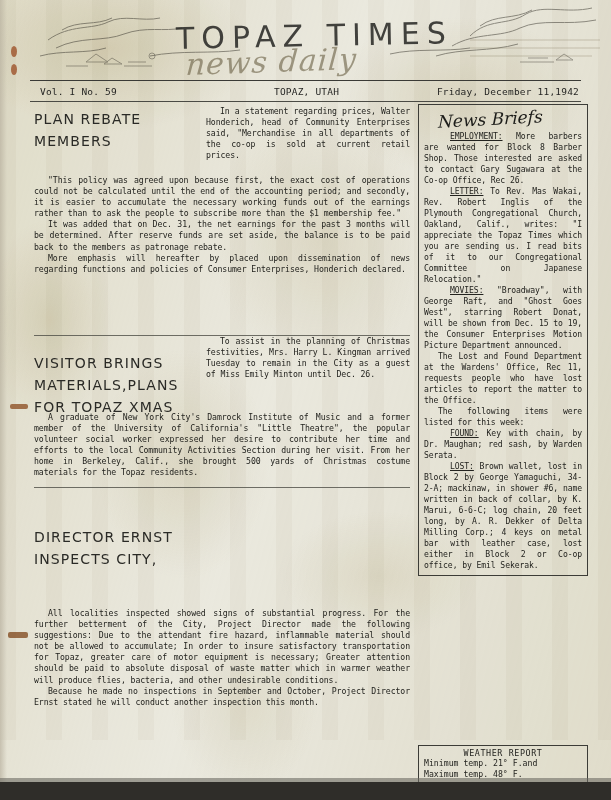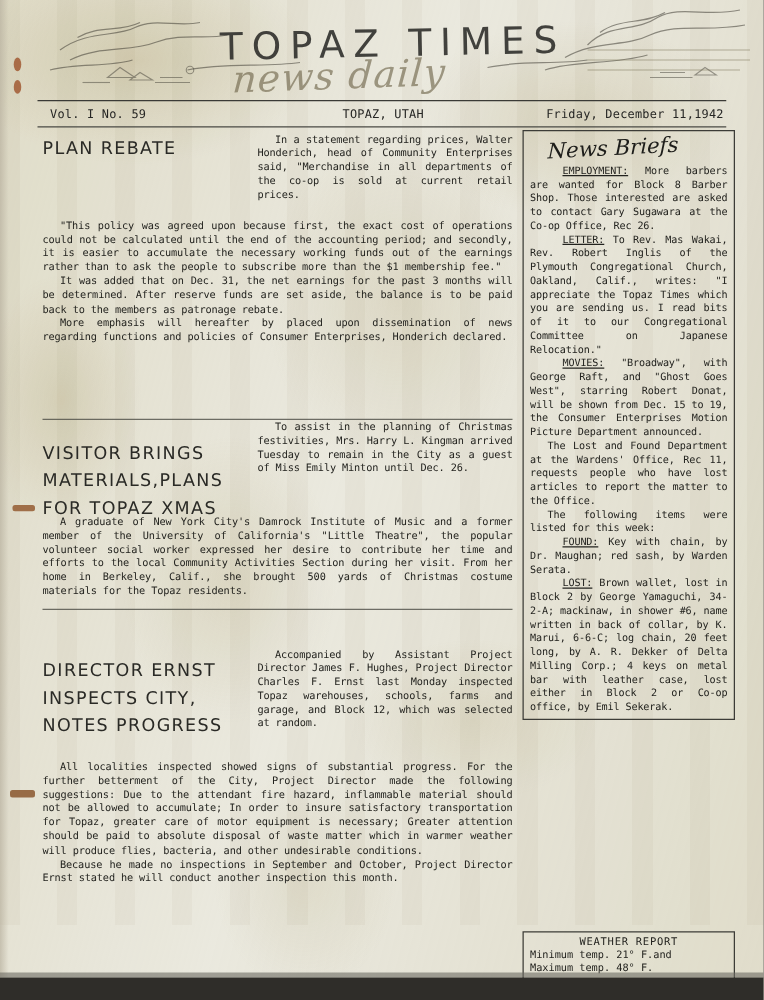--- a/index.html
+++ b/index.html
@@ -165,20 +165,21 @@
 
   <div id="dateline">
     <span class="dl" id="dl-vol">Vol. I No. 59</span>
     <span class="dl" id="dl-place">TOPAZ, UTAH</span>
     <span class="dl" id="dl-date">Friday, December 11,1942</span>
   </div>
 
   <div class="col" style="left:34px;top:108px;width:168px;">
     <div class="hl">
       <div>PLAN REBATE</div>
+      <div>MEMBERS</div>
     </div>
   </div>
 
   <div class="col tw" style="left:206px;top:106px;width:204px;">
     <p>In a statement regarding prices, Walter Honderich, head of Community Enterprises said, "Merchandise in all departments of the co-op is sold at current retail prices.</p>
   </div>
 
   <div class="col tw" style="left:34px;top:175px;width:376px;">
     <p>"This policy was agreed upon because first, the exact cost of operations could not be calculated until the end of the accounting period; and secondly, it is easier to accumulate the necessary working funds out of the earnings rather than to ask the people to subscribe more than the $1 membership fee."</p>
     <p>It was added that on Dec. 31, the net earnings for the past 3 months will be determined. After reserve funds are set aside, the balance is to be paid back to the members as patronage rebate.</p>
@@ -204,27 +205,23 @@
   </div>
 
   <div class="rule" style="left:34px;top:487px;width:376px;"></div>
 
   <div class="redmark" style="left:10px;top:404px;width:18px;height:5px;border-radius:2px;background:#8a4a1c;"></div>
 
   <div class="col" style="left:34px;top:526px;width:176px;">
     <div class="hl">
       <div>DIRECTOR ERNST</div>
       <div>INSPECTS CITY,</div>
-      <div>NOTES PROGRESS</div>
-    </div>
-  </div>
-
-  <div class="col tw" style="left:206px;top:518px;width:204px;">
-    <p>Accompanied by Assistant Project Director James F. Hughes, Project Director Charles F. Ernst last Monday inspected Topaz warehouses, schools, farms and garage, and Block 12, which was selected at random.</p>
-  </div>
+    </div>
+  </div>
+
 
   <div class="col tw" style="left:34px;top:608px;width:376px;">
     <p>All localities inspected showed signs of substantial progress. For the further betterment of the City, Project Director made the following suggestions: Due to the attendant fire hazard, inflammable material should not be allowed to accumulate; In order to insure satisfactory transportation for Topaz, greater care of motor equipment is necessary; Greater attention should be paid to absolute disposal of waste matter which in warmer weather will produce flies, bacteria, and other undesirable conditions.</p>
     <p>Because he made no inspections in September and October, Project Director Ernst stated he will conduct another inspection this month.</p>
   </div>
 
   <div class="redmark" style="left:8px;top:632px;width:20px;height:6px;border-radius:2px;background:#7d4418;"></div>
 
   <div id="briefs">
     <div id="briefs-head">News Briefs</div>

